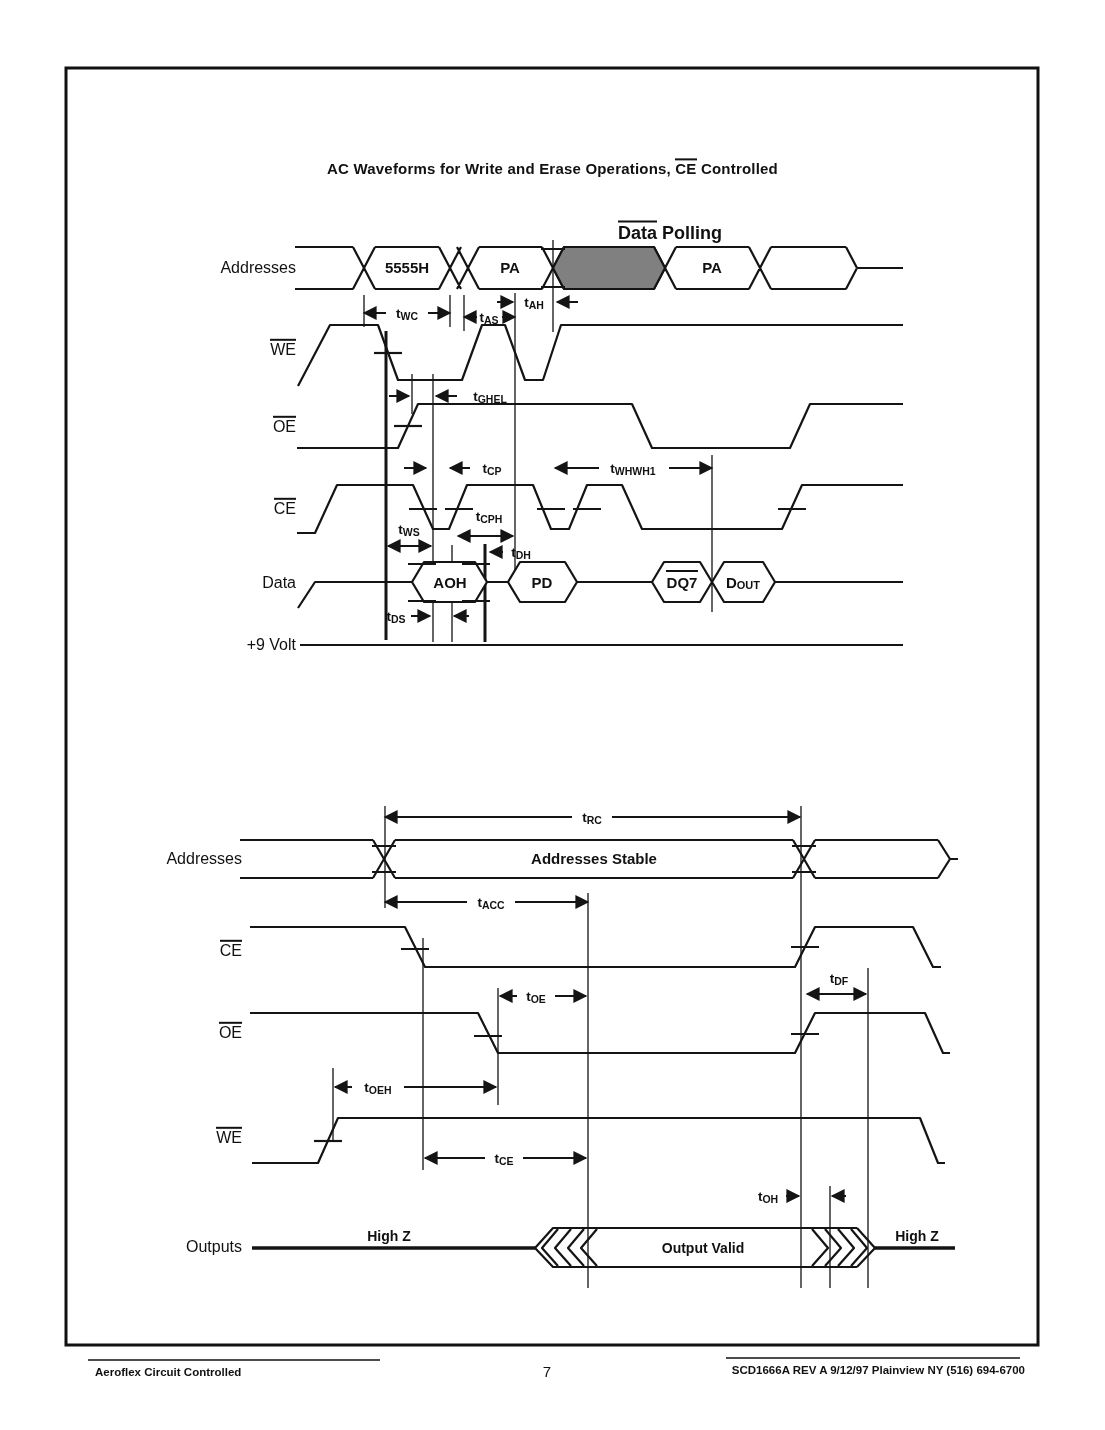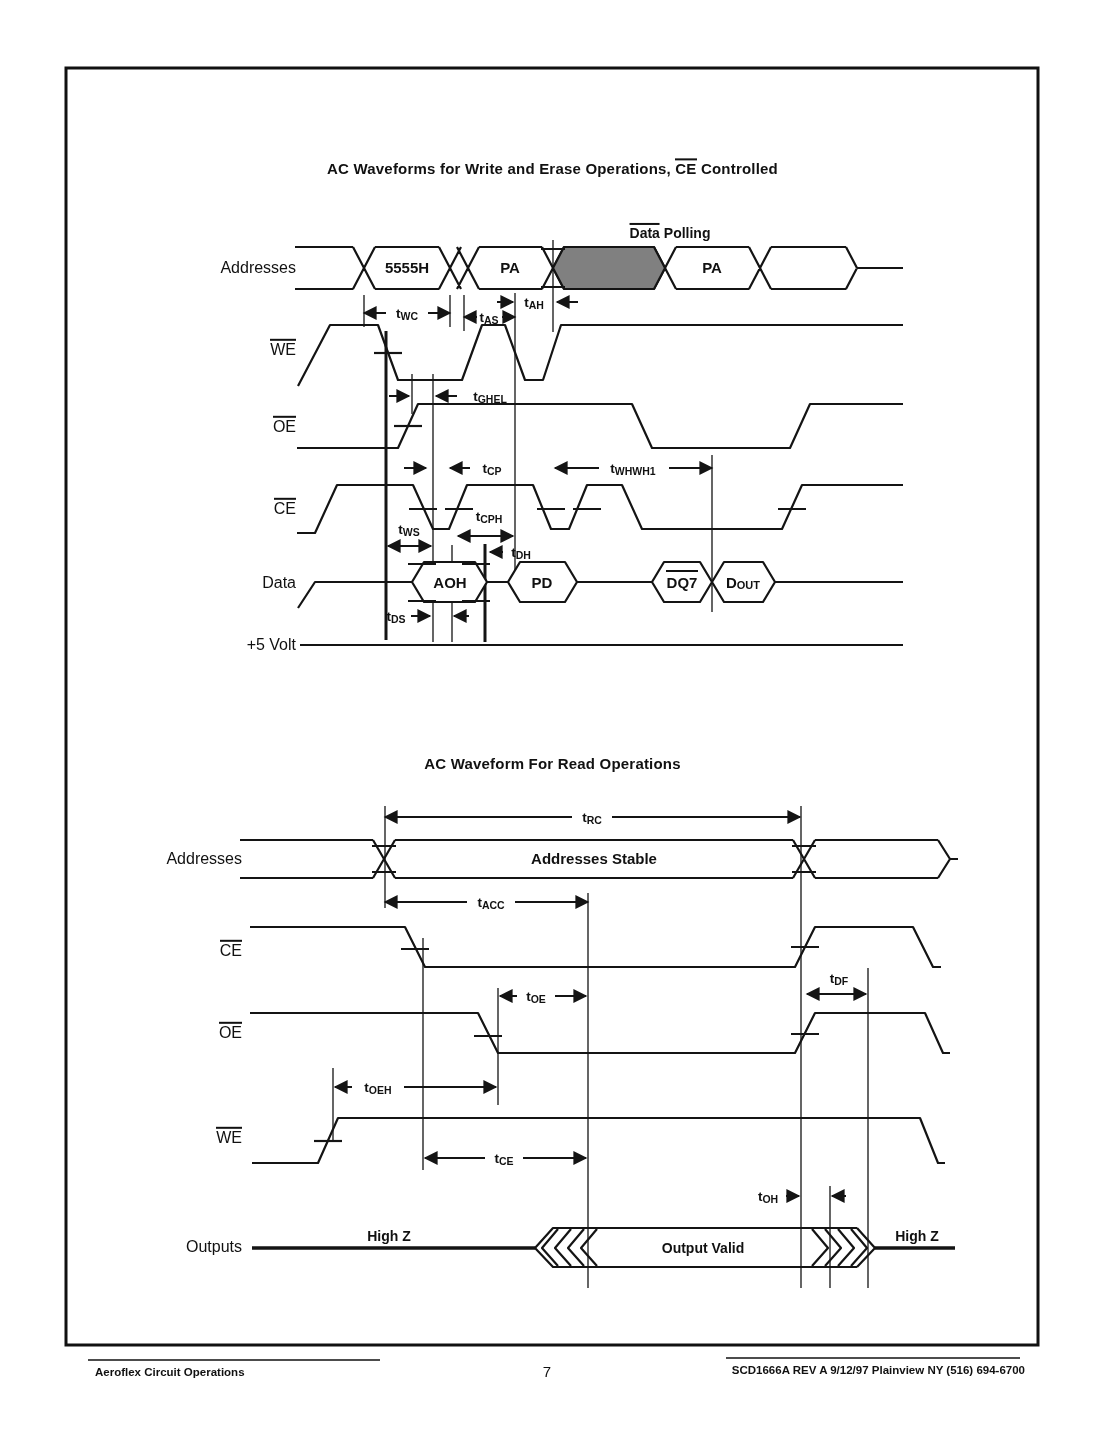--- a/index.html
+++ b/index.html
@@ -5,21 +5,21 @@
   html,body{margin:0;padding:0;background:#fff;}
   .page{position:relative;width:1105px;height:1430px;background:#fff;
         font-family:"Liberation Sans",sans-serif;color:#111;overflow:hidden;}
   svg{position:absolute;left:0;top:0;}
   .lbl{position:absolute;white-space:nowrap;font-weight:normal;font-size:16px;
        transform:translateY(-50%);}
   .ctr{position:absolute;white-space:nowrap;left:0;width:100%;text-align:center;
        font-weight:bold;transform:translateY(-50%);}
   .title{font-size:15px;letter-spacing:.2px;}
   .ol{display:inline-block;border-top:2px solid #111;line-height:1.15;}
-  .polling{position:absolute;transform:translate(-50%,-50%);font-weight:bold;font-size:14px;}
+  .polling{position:absolute;transform:translate(-50%,-50%);font-weight:bold;font-size:18px;}
   .foot{position:absolute;font-weight:bold;font-size:11.5px;transform:translateY(-50%);}
   .pageno{position:absolute;font-size:15px;font-weight:normal;transform:translate(-50%,-50%);}
   
   .wf{fill:none;stroke:#141414;stroke-width:2.2;stroke-linejoin:round;stroke-linecap:butt;}
   .busline{fill:none;stroke:#141414;stroke-width:2.2;stroke-linejoin:round;}
   .thick{fill:none;stroke:#141414;stroke-width:3.6;}
   .guide{stroke:#141414;stroke-width:1.3;fill:none;}
   .gthick{stroke:#141414;stroke-width:3;fill:none;}
   .tick{stroke:#141414;stroke-width:2.2;fill:none;}
   .arr{stroke:#141414;stroke-width:2;fill:none;}
@@ -200,34 +200,33 @@
     <text class="bigt" x="389" y="1241">High Z</text>
     <text class="bigt" x="703" y="1253">Output Valid</text>
     <text class="bigt" x="917" y="1241">High Z</text>
   </g>
 
   <line x1="88" y1="1360" x2="380" y2="1360" stroke="#111" stroke-width="1.6"></line>
   <line x1="726" y1="1358" x2="1020" y2="1358" stroke="#111" stroke-width="1.6"></line>
 </svg>
 
 <div class="ctr title" style="top:168px;"><span>AC Waveforms for Write and Erase Operations, </span><span class="ol">CE</span><span> Controlled</span></div>
-<div class="ctr title" style="top:763px;"><span>AC Waveform For Read Operations</span></div>
 
 <div class="polling" style="left:670px;top:232px;"><span class="ol">Data</span><span> Polling</span></div>
 
 <div class="lbl" style="right:809px;top:268px;"><span>Addresses</span></div>
 <div class="lbl" style="right:809px;top:349px;"><span class="ol">WE</span></div>
 <div class="lbl" style="right:809px;top:426px;"><span class="ol">OE</span></div>
 <div class="lbl" style="right:809px;top:508px;"><span class="ol">CE</span></div>
 <div class="lbl" style="right:809px;top:583px;"><span>Data</span></div>
-<div class="lbl" style="right:809px;top:645px;"><span>+5 Volt</span></div>
+<div class="lbl" style="right:809px;top:645px;"><span>+9 Volt</span></div>
 
 <div class="lbl" style="right:863px;top:859px;"><span>Addresses</span></div>
 <div class="lbl" style="right:863px;top:950px;"><span class="ol">CE</span></div>
 <div class="lbl" style="right:863px;top:1032px;"><span class="ol">OE</span></div>
 <div class="lbl" style="right:863px;top:1137px;"><span class="ol">WE</span></div>
 <div class="lbl" style="right:863px;top:1247px;"><span>Outputs</span></div>
 
-<div class="foot" style="left:95px;top:1372px;"><span>Aeroflex Circuit Operations</span></div>
+<div class="foot" style="left:95px;top:1372px;"><span>Aeroflex Circuit Controlled</span></div>
 <div class="pageno" style="left:547px;top:1371px;"><span>7</span></div>
 <div class="foot" style="right:80px;top:1370px;"><span>SCD1666A REV A 9/12/97  Plainview NY (516) 694-6700</span></div>
 
 </div>
 
 </body></html>

